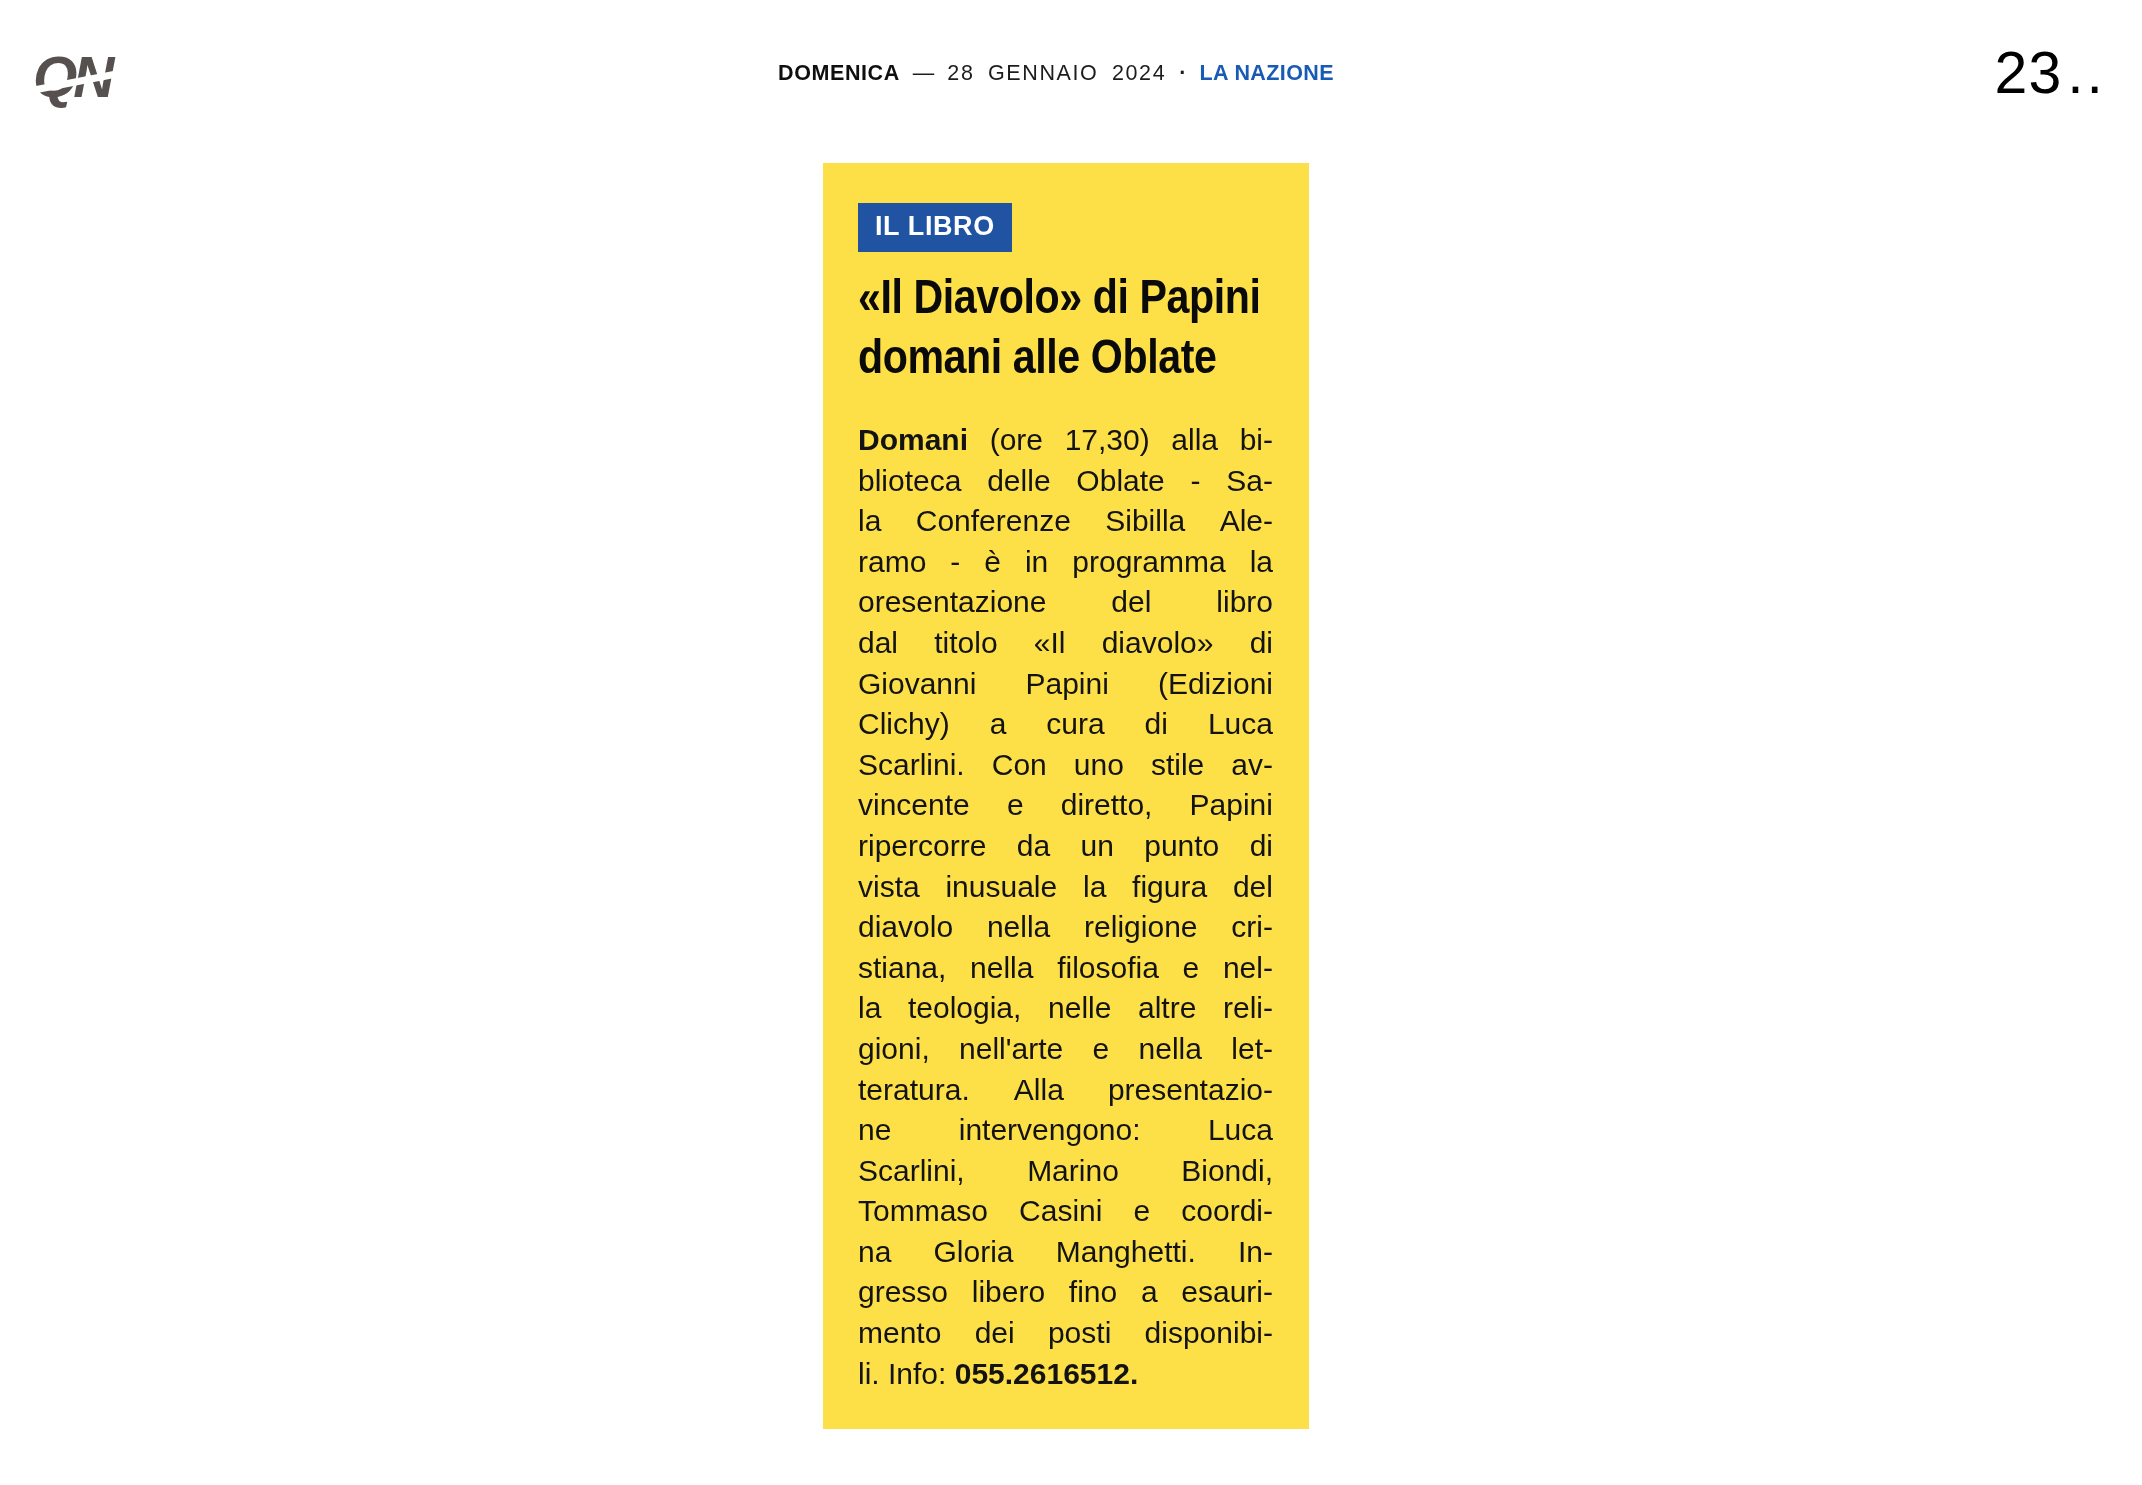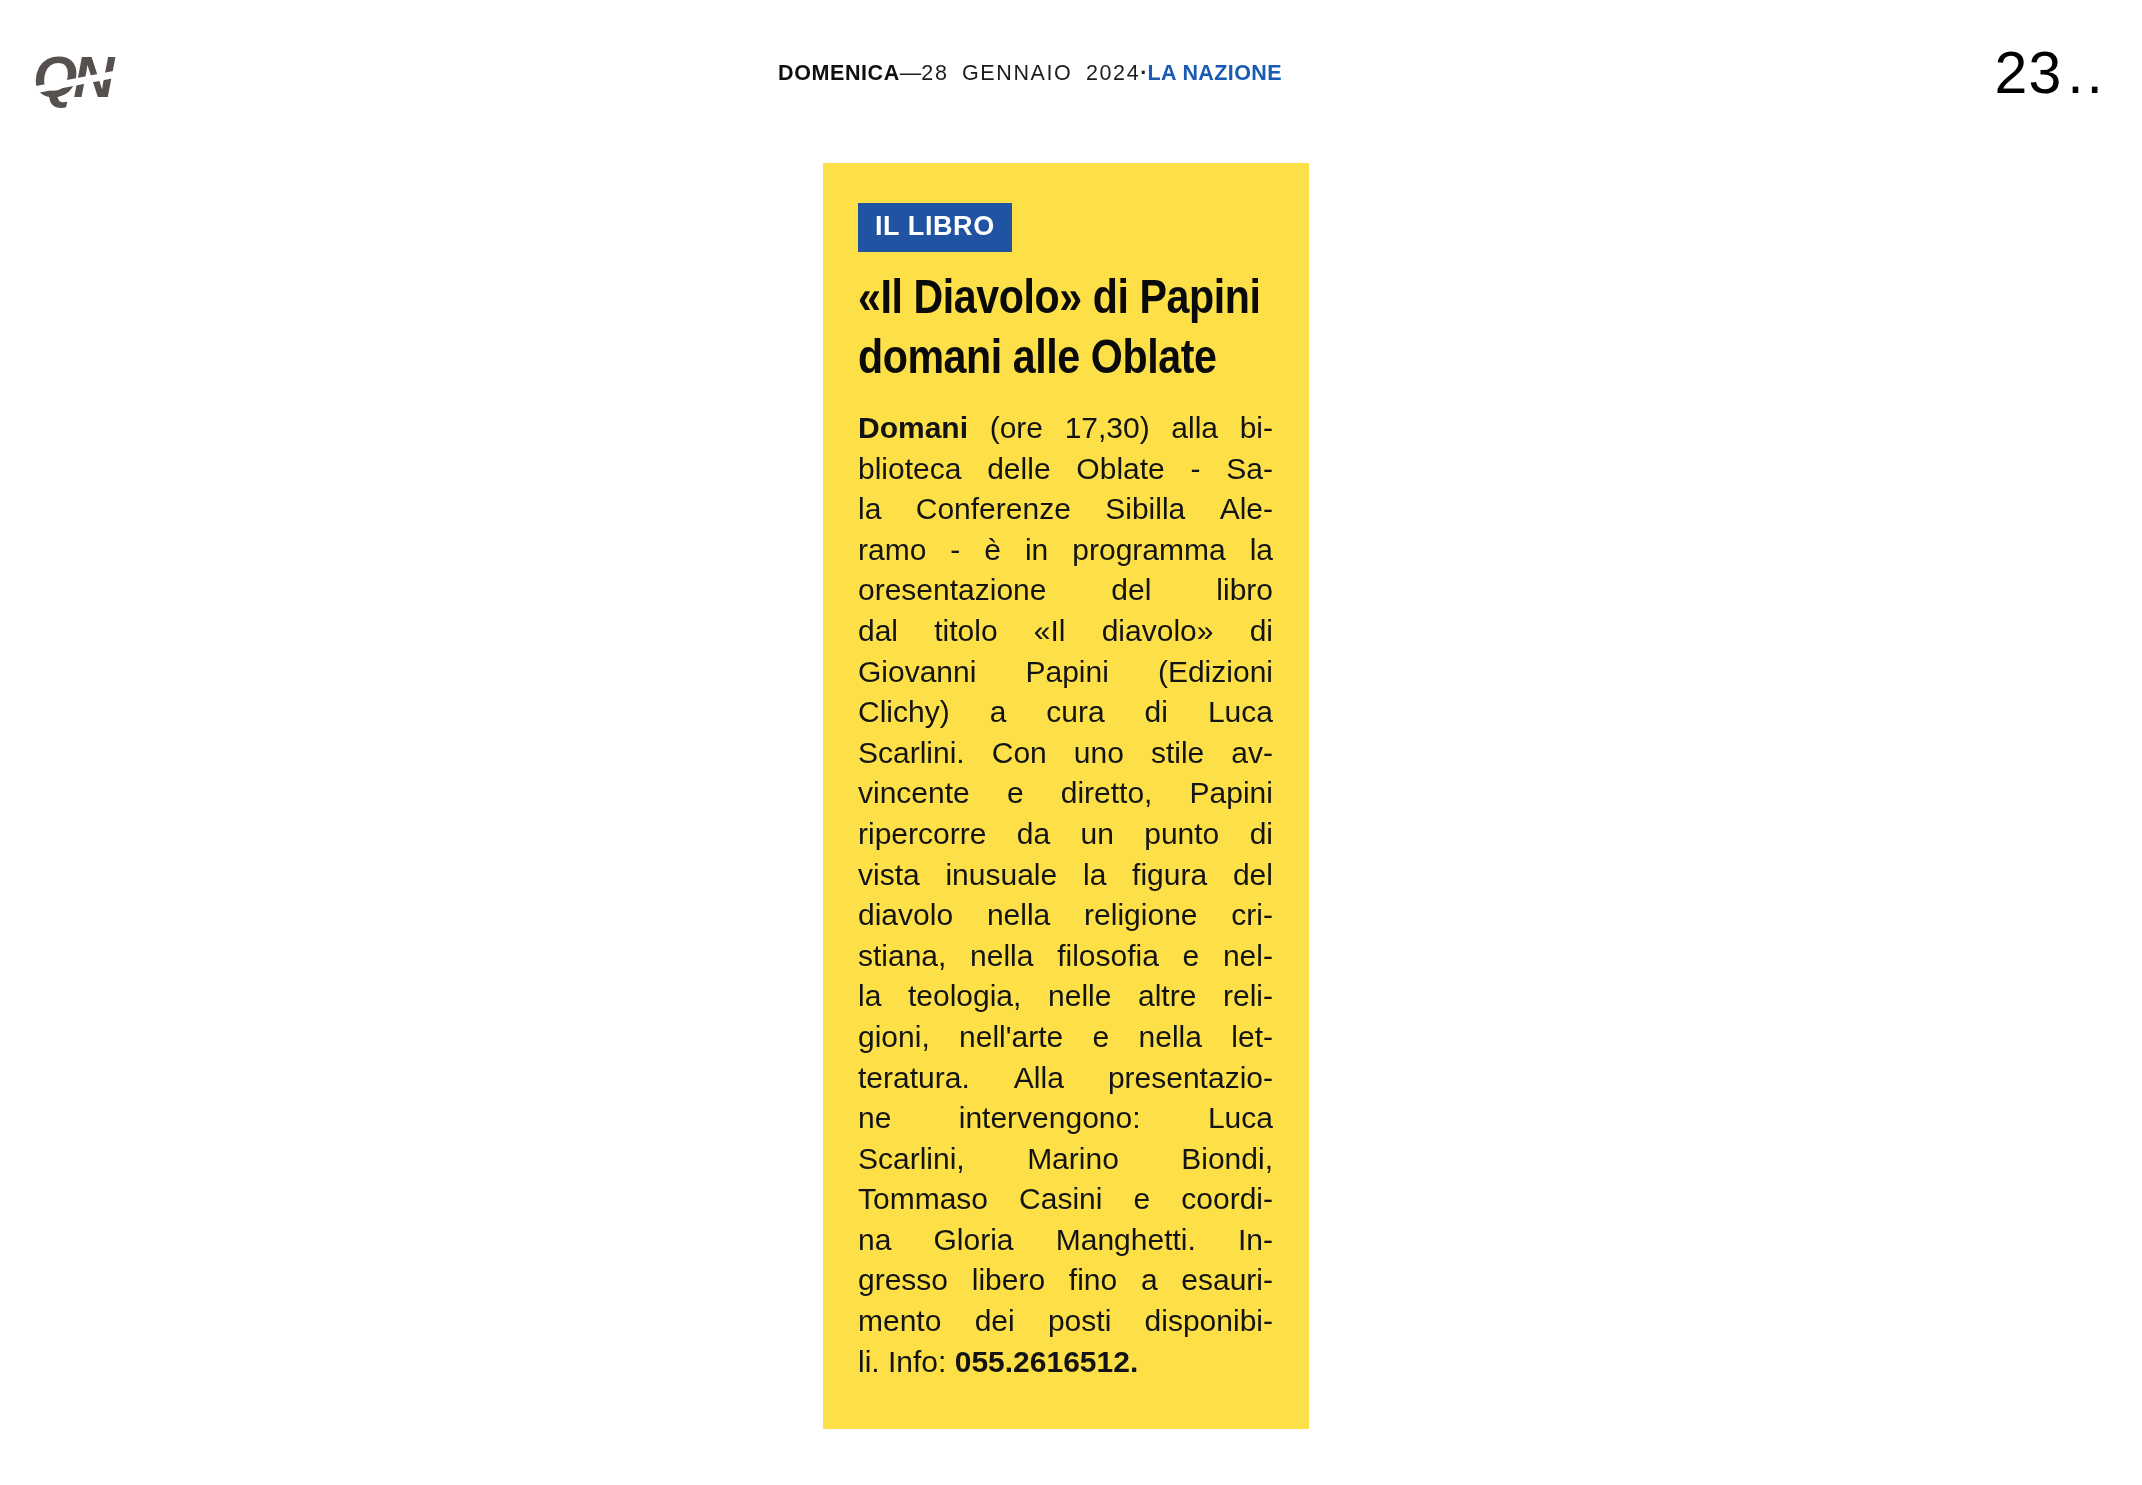--- a/index.html
+++ b/index.html
@@ -39,20 +39,21 @@
     border-radius: 4px;
     transform: rotate(-11deg);
   }
 
   .header-center {
     position: absolute;
     left: 778px;
     top: 61px;
     display: flex;
     align-items: baseline;
+    gap: 13px;
     font-size: 21.5px;
     line-height: 24px;
     white-space: nowrap;
   }
   .hdr-day {
     font-weight: 800;
     letter-spacing: 0.6px;
     color: #0f0f0f;
   }
   .hdr-dash { color: #1d1d1d; font-weight: 400; }
@@ -120,21 +121,21 @@
     font-weight: 700;
     letter-spacing: -0.5px;
     color: #0a0a0a;
     transform: scaleX(0.84);
     transform-origin: 0 0;
     width: 119%;
     white-space: nowrap;
   }
 
   .article-body {
-    margin-top: 22px;
+    margin-top: 34px;
     font-size: 30px;
     color: #131313;
     width: 100%;
   }
   .body-line {
     display: flex;
     justify-content: space-between;
     line-height: 40.6px;
     height: 40.6px;
     white-space: nowrap;

